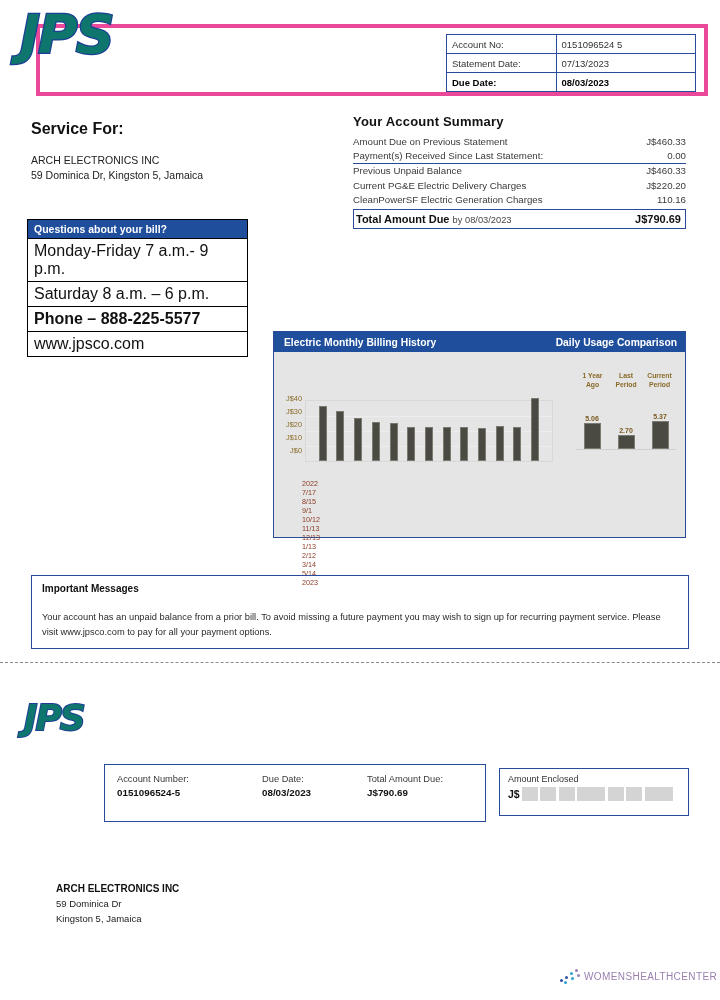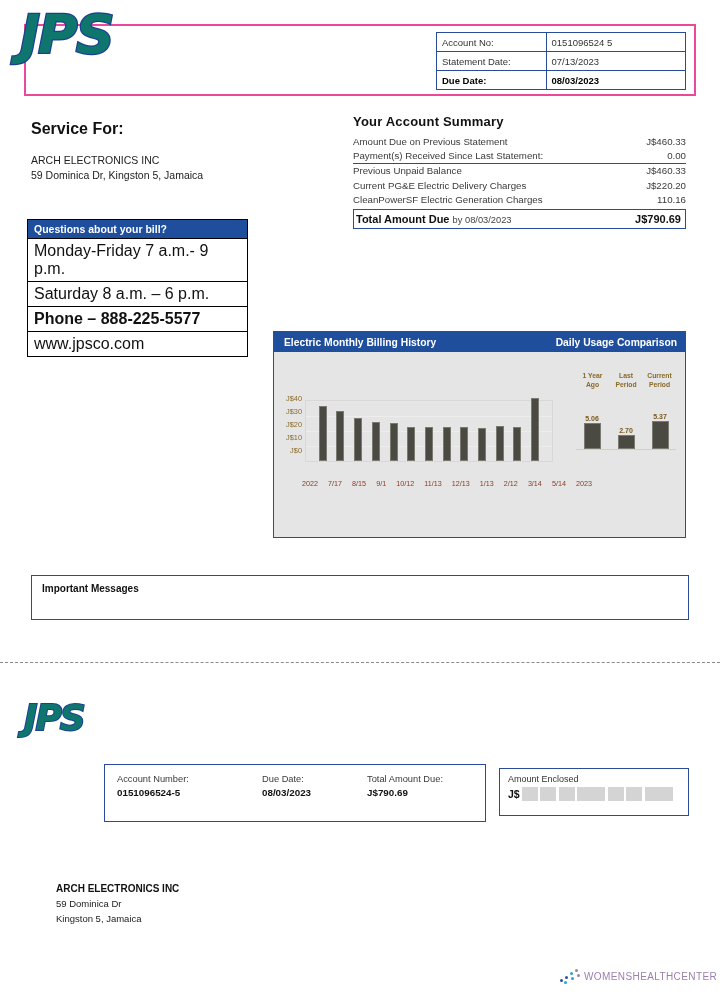--- a/index.html
+++ b/index.html
@@ -18,25 +18,25 @@
   }
 
   .page {
     position: absolute;
     inset: 0;
   }
 
   
   .top-panel {
     position: absolute;
-    left: 24px;
+    left: 36px;
     top: 24px;
     width: 672px;
     height: 72px;
-    border: 2px solid #ec4899;
+    border: 4px solid #ec4899;
     box-sizing: border-box;
   }
 
   .jps-logo {
     font-family: "DejaVu Sans", sans-serif;
     font-weight: bold;
     font-style: italic;
     color: #0f766e;
     letter-spacing: -2px;
     -webkit-text-stroke: 2.5px #1c3f94;
@@ -224,26 +224,27 @@
   .y-axis div {
     position: absolute;
     right: 2px;
     text-align: right;
     white-space: nowrap;
   }
   .x-axis {
     position: absolute;
     left: 28px;
     top: 147px;
-    width: 290px;
+    width: 237px;
     font-size: 7.2px;
     color: #8a3a22;
     display: flex;
     justify-content: space-between;
     white-space: nowrap;
+    flex-direction: column;
   }
 
   
   .usage {
     position: absolute;
     left: 302px;
     top: 40px;
     width: 100px;
     height: 120px;
   }
@@ -561,20 +562,21 @@
         <div class="ubar-wrap">
           <div class="ubar-val">5.37</div>
           <div class="ubar" style="height:28px;"></div>
         </div>
       </div>
     </div>
   </div>
 
   <div class="messages">
     <div class="msg-title">Important Messages</div>
+    <div class="msg-body">Your account has an unpaid balance from a prior bill. To avoid missing a future payment you may wish to sign up for recurring payment service. Please visit www.jpsco.com to pay for all your payment options.</div>
   </div>
 
   <div class="perf"></div>
 
   <div class="jps-logo logo-stub">JPS</div>
 
   <div class="stub-table">
     <div class="stub-cols">
       <div class="stub-col c1">
         <div class="stub-lbl">Account Number:</div>

